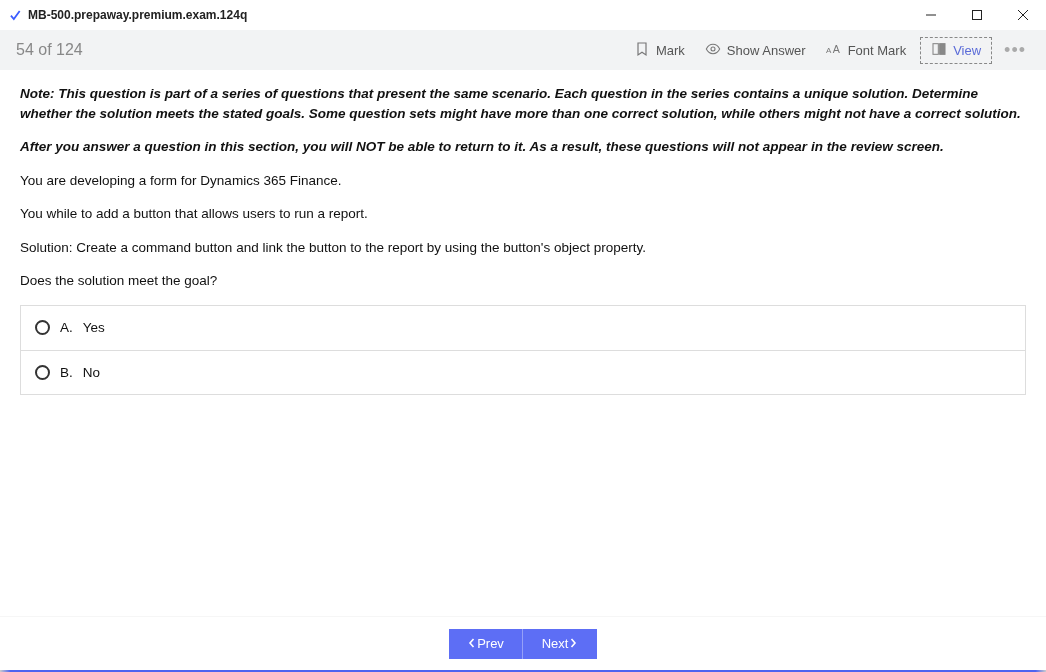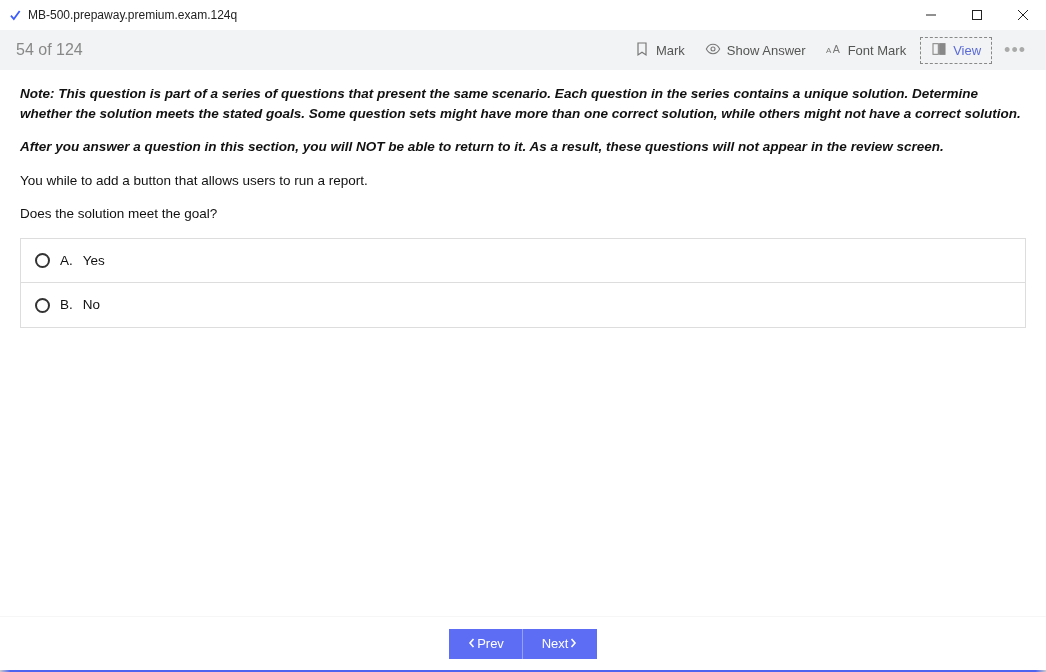--- a/index.html
+++ b/index.html
@@ -23,20 +23,21 @@
   }
   .titlebar .app-icon {
     width: 14px; height: 14px;
     margin-right: 6px;
     color: #3b5cff;
   }
   .titlebar .title {
     font-size: 12px;
     color: #222;
     flex: 1;
+    font-weight: bold;
   }
   .win-controls {
     display: flex;
     height: 100%;
   }
   .win-btn {
     width: 46px;
     display: flex;
     align-items: center;
     justify-content: center;
@@ -195,21 +196,23 @@
         </svg>
     </span>
     <span>View</span>
   </div>
   <div class="more-dots">•••</div>
 </div>
 
 <div class="content">
   <p class="bold">Note: This question is part of a series of questions that present the same scenario. Each question in the series contains a unique solution. Determine whether the solution meets the stated goals. Some question sets might have more than one correct solution, while others might not have a correct solution.</p>
   <p class="bold">After you answer a question in this section, you will NOT be able to return to it. As a result, these questions will not appear in the review screen.</p>
+  <p>You are developing a form for Dynamics 365 Finance.</p>
   <p>You while to add a button that allows users to run a report.</p>
+  <p>Solution: Create a command button and link the button to the report by using the button's object property.</p>
   <p>Does the solution meet the goal?</p>
 
   <div class="options">
     <div class="option-row">
       <span class="radio"></span>
       <span class="opt-label">
         <span>A.</span>
         <span>Yes</span>
       </span>
     </div>

